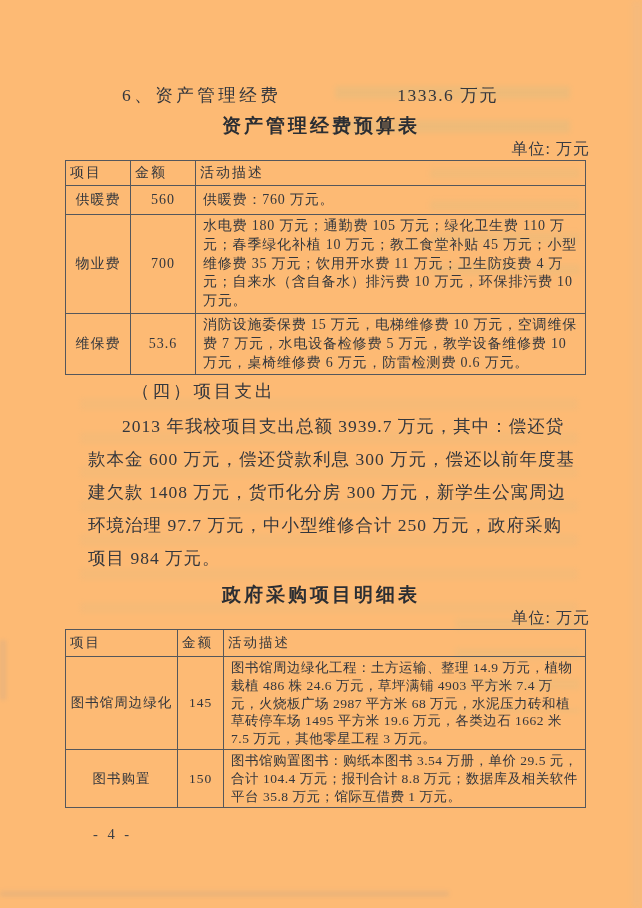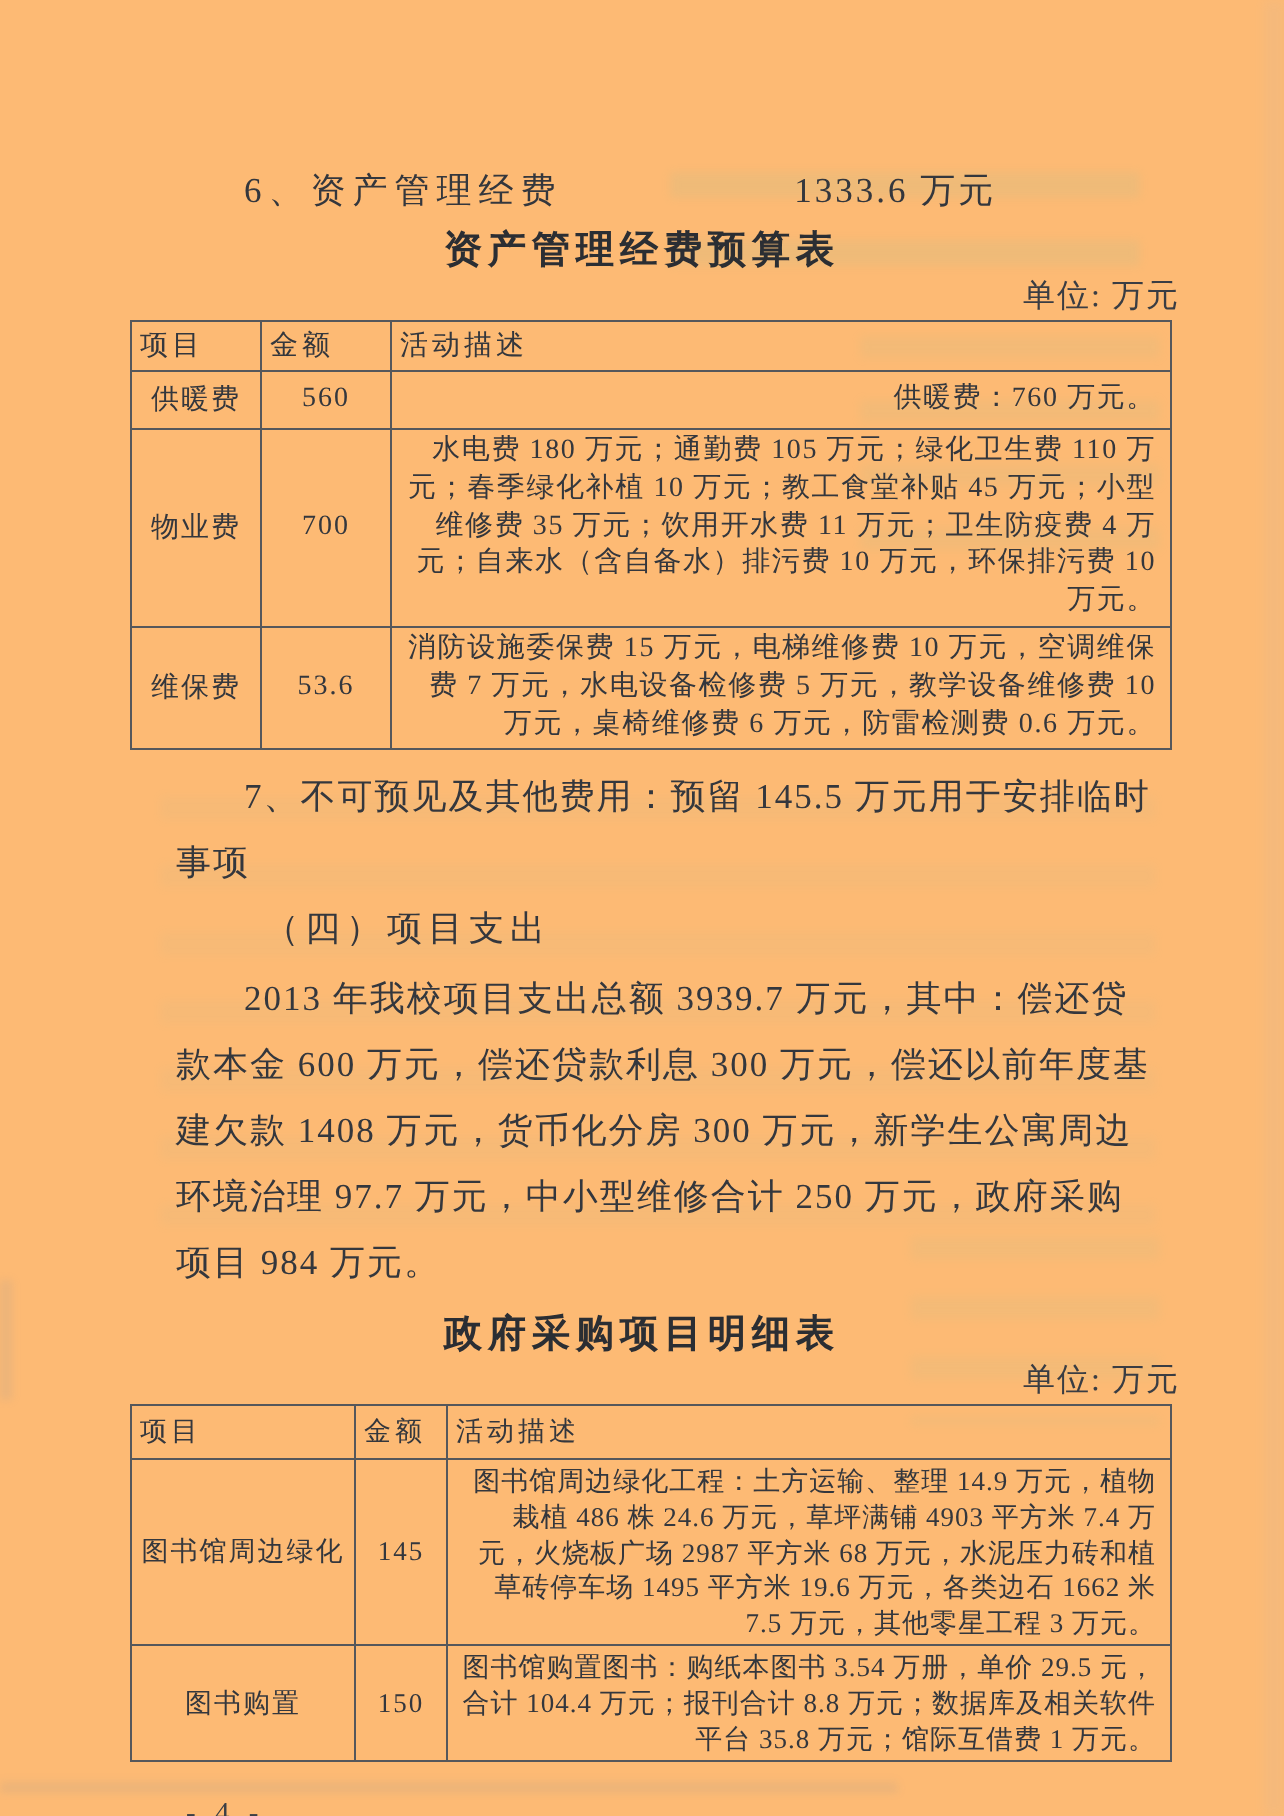--- a/index.html
+++ b/index.html
@@ -41,21 +41,21 @@
   .unit{margin-top:3px;padding-right:52px;text-align:right;font-size:16px;line-height:16px;letter-spacing:1px;color:#3a3d43;}
 
   table{margin:3px 0 0 65px;border-collapse:collapse;table-layout:fixed;width:520px;color:#34373d;}
   td{border:1px solid #55575b;vertical-align:middle;}
   .t1{font-size:14px;}
   .t2{font-size:13.5px;}
   tr.th td{text-align:left;padding:2px 4px;letter-spacing:2px;font-family:Liberation Mono, monospace;}
   .t1 tr.th td{height:20px;}
   .t2 tr.th td{height:22px;}
   td.c-item,td.c-amt{text-align:center;padding:2px 3px;letter-spacing:1px;}
-  td.c-desc{padding:2px 7px;text-align:right;margin-top:15px;}
+  td.c-desc{padding:2px 7px;text-align:left;margin-top:15px;}
   .t1 td.c-desc{line-height:18.8px;letter-spacing:.8px;}
   .t2 td.c-desc{line-height:17.6px;letter-spacing:.5px;}
   .t1 tr.r1 td{height:24px;}
   .t1 tr.r2 td.c-desc{height:75px;}
   .t1 tr.r3 td.c-desc{height:54px;}
   .t2 tr.r1 td.c-desc{height:70px;}
   .t2 tr.r2 td.c-desc{height:53px;}
 
   .para{margin:7px 0 0 88px;width:492px;font-size:17.5px;line-height:33px;
         letter-spacing:1px;text-indent:34px;text-align:left;}
@@ -110,21 +110,20 @@
         <td class="c-desc">水电费 180 万元；通勤费 105 万元；绿化卫生费 110 万元；春季绿化补植 10 万元；教工食堂补贴 45 万元；小型维修费 35 万元；饮用开水费 11 万元；卫生防疫费 4 万元；自来水（含自备水）排污费 10 万元，环保排污费 10 万元。</td>
       </tr>
       <tr class="r3">
         <td class="c-item">维保费</td>
         <td class="c-amt">53.6</td>
         <td class="c-desc">消防设施委保费 15 万元，电梯维修费 10 万元，空调维保费 7 万元，水电设备检修费 5 万元，教学设备维修费 10 万元，桌椅维修费 6 万元，防雷检测费 0.6 万元。</td>
       </tr>
     </tbody>
       </table>
 
-    <p class="para">7、不可预见及其他费用：预留 145.5 万元用于安排临时事项</p>
 
     <p class="sec4">（四）项目支出</p>
 
     <p class="para p-proj">2013 年我校项目支出总额 3939.7 万元，其中：偿还贷款本金 600 万元，偿还贷款利息 300 万元，偿还以前年度基建欠款 1408 万元，货币化分房 300 万元，新学生公寓周边环境治理 97.7 万元，中小型维修合计 250 万元，政府采购项目 984 万元。</p>
 
     <h2 class="tbl-title">政府采购项目明细表</h2>
     <div class="unit">单位: 万元</div>
 
     <table class="t2">
       <colgroup>

